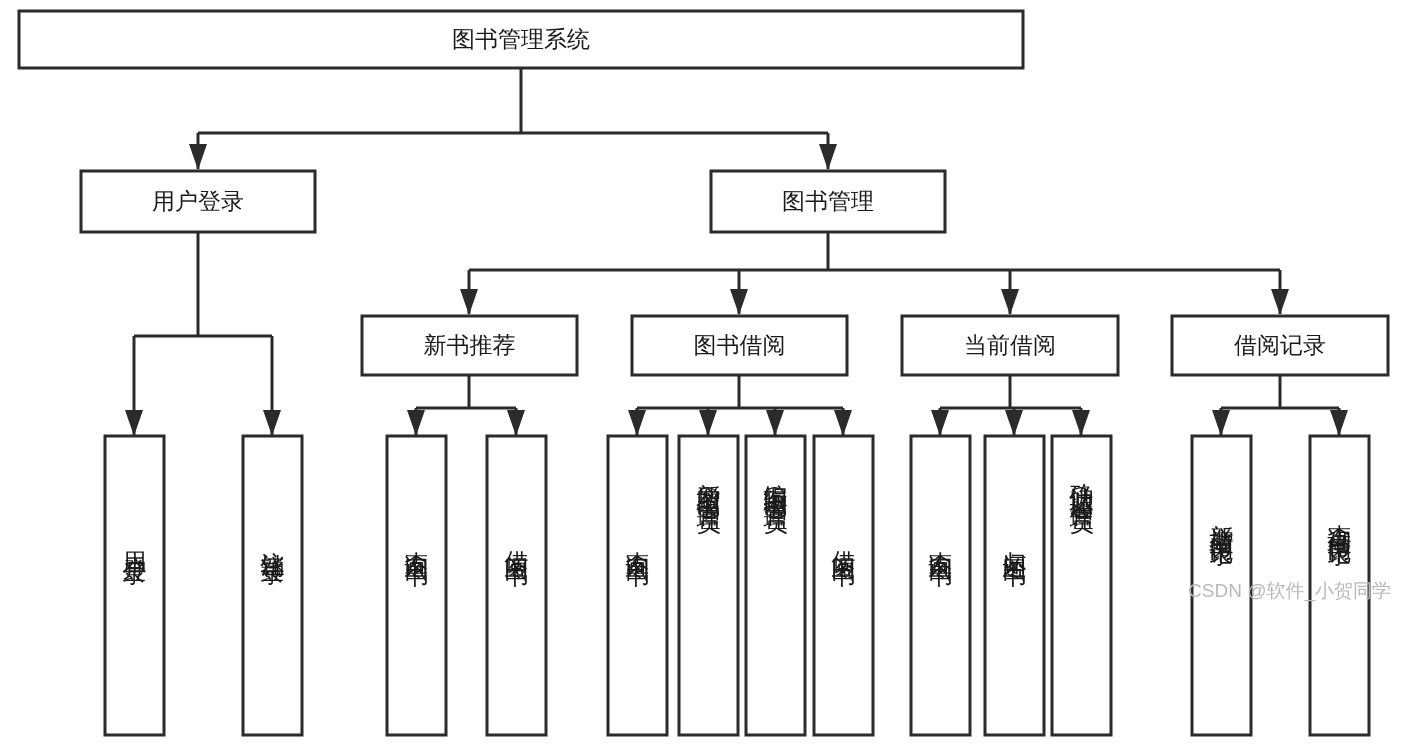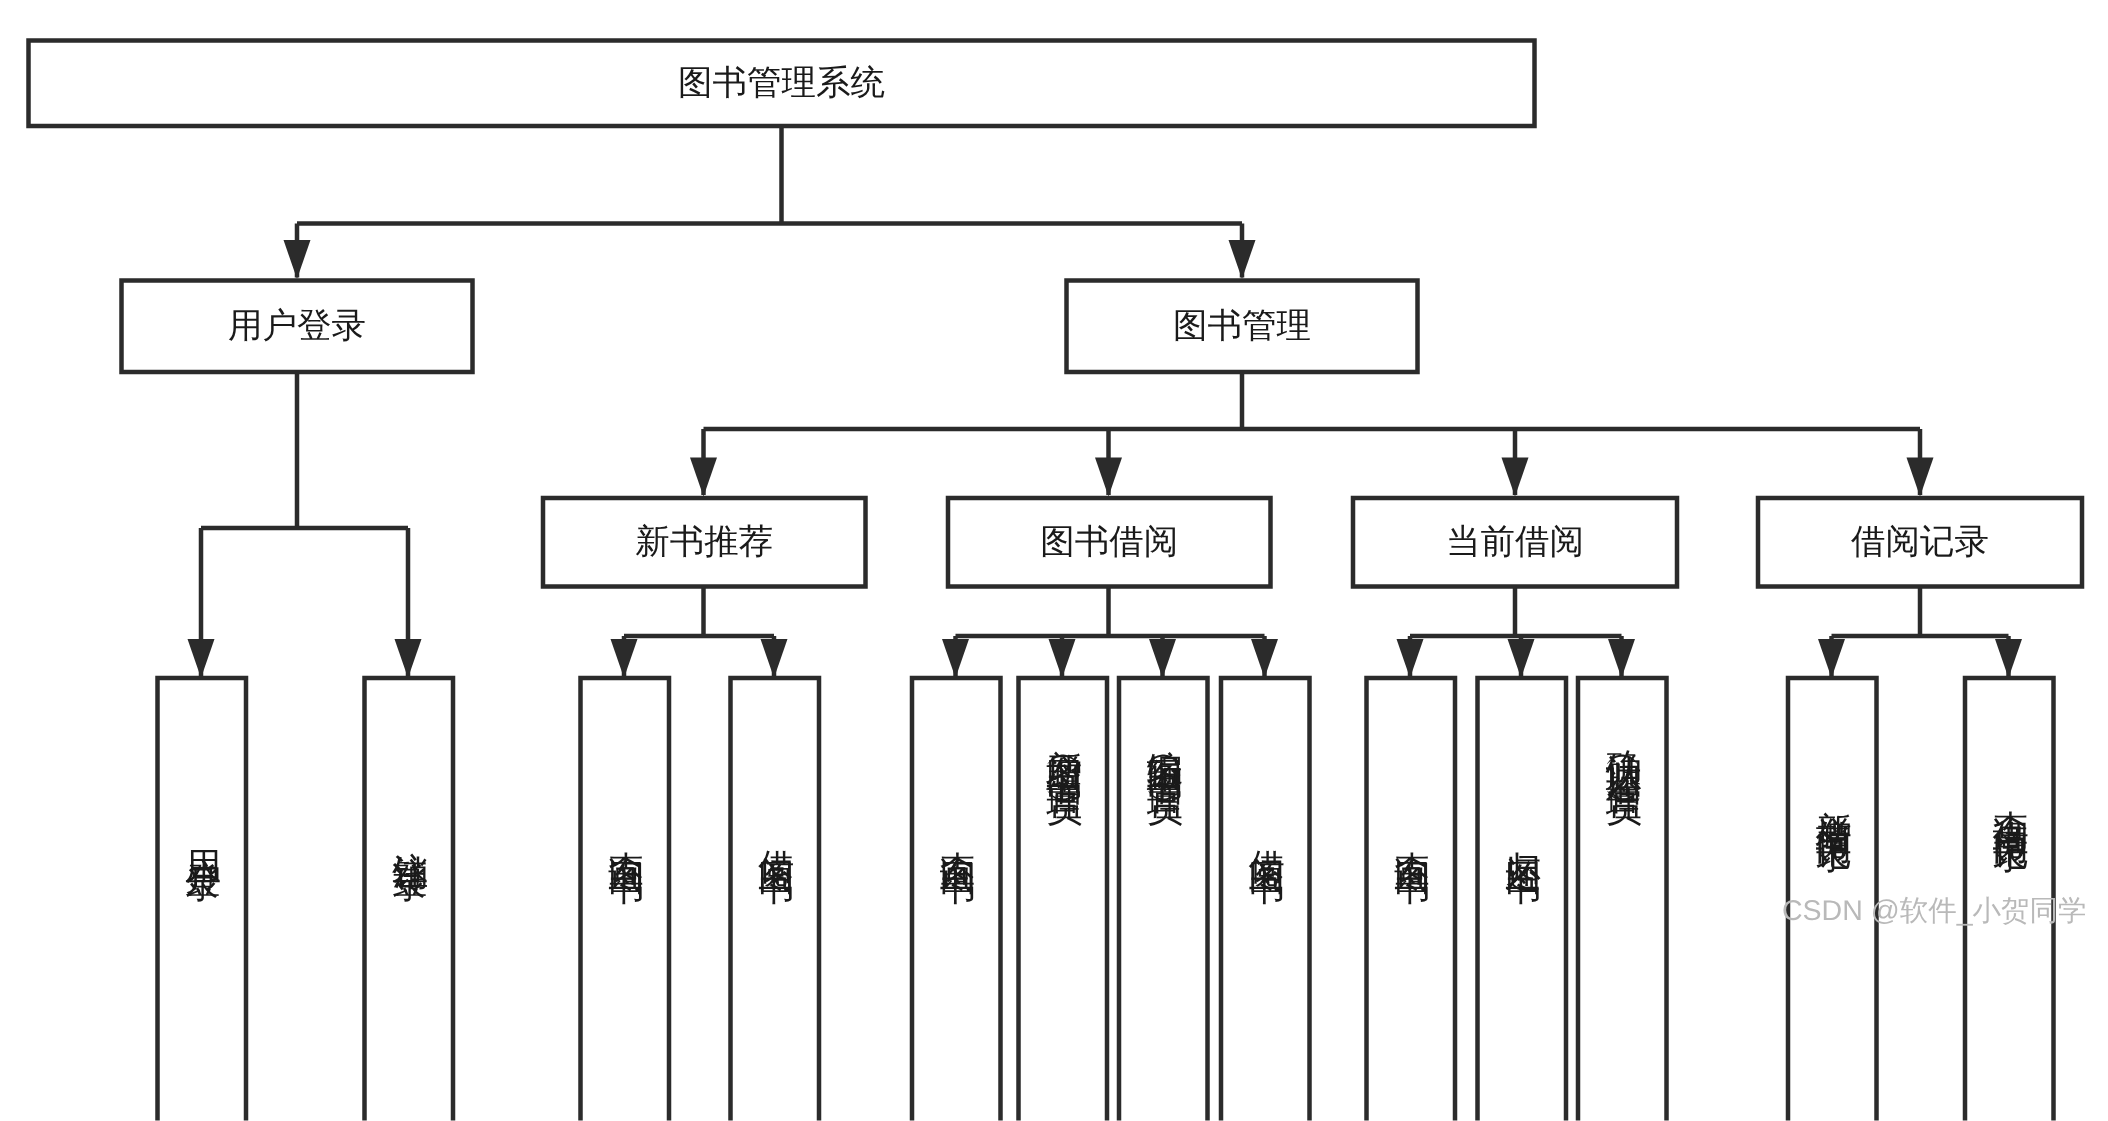--- a/index.html
+++ b/index.html
@@ -10,21 +10,21 @@
   body {
     width: 1405px;
     height: 747px;
     font-family: "Liberation Sans", "DejaVu Sans", sans-serif;
     overflow: hidden;
     position: relative;
   }
   #chart-root {
     position: absolute;
     left: 0;
-    top: 16px;
+    top: 0;
     width: 1405px;
     height: 612px;
   }
   .node-rect {
     fill: #ffffff;
     stroke: #2b2b2b;
     stroke-width: 3;
   }
   .connector {
     stroke: #2b2b2b;

